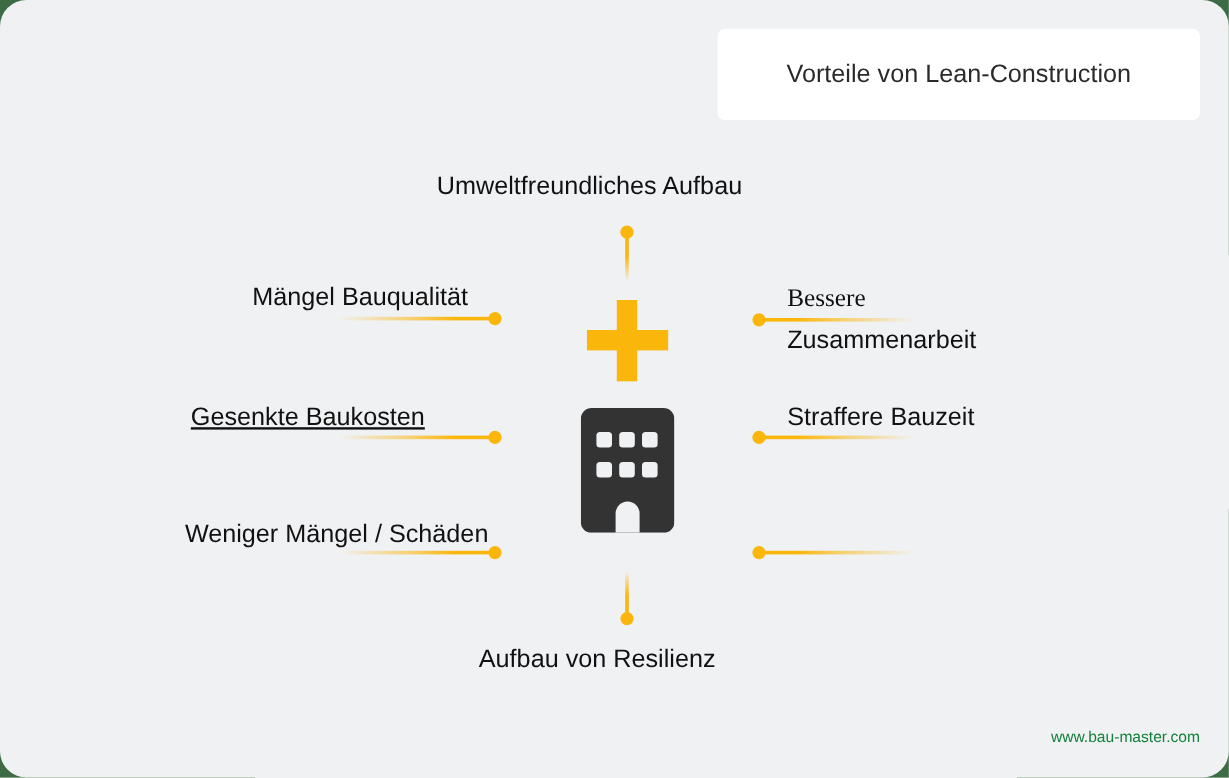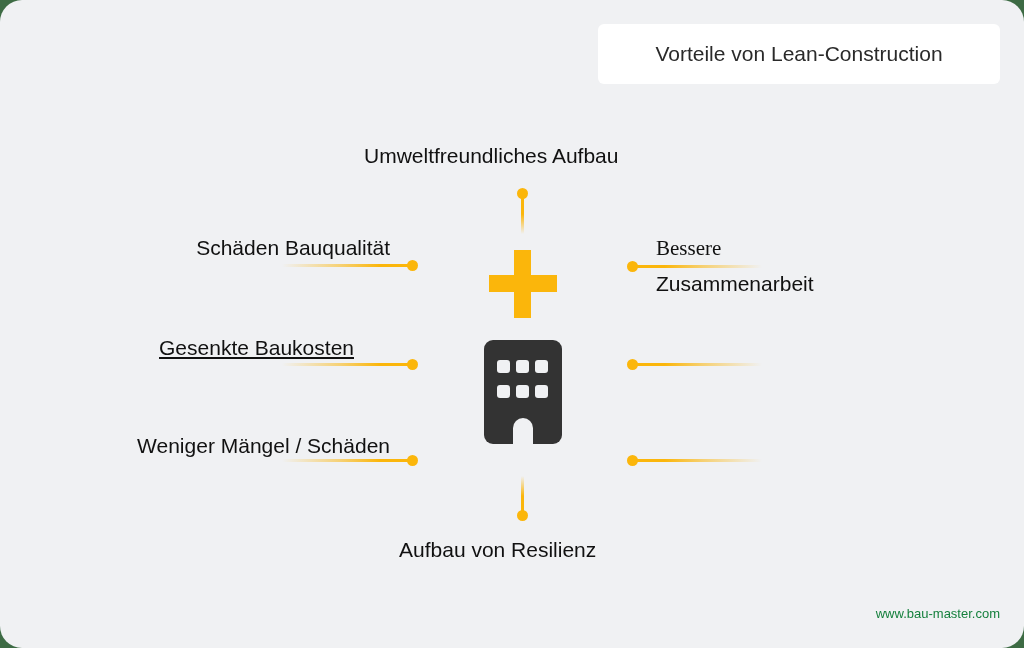--- a/index.html
+++ b/index.html
@@ -1,19 +1,19 @@
 <!DOCTYPE html>
 <html><head>
 <meta charset="utf-8">
 <style>
   html, body { margin:0; padding:0; }
   body { width:1024px; height:648px; background:#3d6b44; position:relative; overflow:hidden;
          font-family:"Liberation Sans", sans-serif; }
   .card { position:absolute; left:0; top:0; width:1024px; height:648px; background:#f0f1f3; border-radius:22px; }
-  .title-box { position:absolute; left:598px; top:24px; width:402px; height:60px; background:#ffffff; border-radius:6px;
+  .title-box { position:absolute; left:598px; top:24px; width:402px; height:76px; background:#ffffff; border-radius:6px;
                display:flex; align-items:center; justify-content:center; font-size:21px; color:#2a2a2a; }
   .lbl { position:absolute; font-size:21px; color:#111; white-space:nowrap; line-height:36px; }
   .lbl.right { text-align:right; }
   .line-h { position:absolute; height:3px; }
   .line-l { background:linear-gradient(to right, rgba(251,182,11,0) 0%, rgba(251,182,11,0.55) 45%, #fbb60b 75%, #fbb60b 100%); }
   .line-r { background:linear-gradient(to left, rgba(251,182,11,0) 0%, rgba(251,182,11,0.55) 45%, #fbb60b 75%, #fbb60b 100%); }
   .line-v { position:absolute; width:3px; }
   .line-vt { background:linear-gradient(to bottom, #fbb60b 0%, #fbb60b 50%, rgba(251,182,11,0) 100%); }
   .line-vb { background:linear-gradient(to top, #fbb60b 0%, #fbb60b 50%, rgba(251,182,11,0) 100%); }
   .dot { position:absolute; width:11px; height:11px; border-radius:50%; background:#fbb60b; }
@@ -40,37 +40,38 @@
     <rect x="0" y="0" width="78" height="104" rx="9" fill="#333333"></rect>
     <rect x="13" y="20" width="13" height="13" rx="3" fill="#f0f1f3"></rect>
     <rect x="32" y="20" width="13" height="13" rx="3" fill="#f0f1f3"></rect>
     <rect x="51" y="20" width="13" height="13" rx="3" fill="#f0f1f3"></rect>
     <rect x="13" y="45" width="13" height="13" rx="3" fill="#f0f1f3"></rect>
     <rect x="32" y="45" width="13" height="13" rx="3" fill="#f0f1f3"></rect>
     <rect x="51" y="45" width="13" height="13" rx="3" fill="#f0f1f3"></rect>
     <path d="M29 104 V88 a10 10 0 0 1 20 0 V104 Z" fill="#f0f1f3"></path>
   </svg>
 
-  <div class="lbl right" style="right:634px; top:230px;">Schäden Bauqualität</div>
+  <div class="lbl right" style="right:634px; top:230px;">Mängel Bauqualität</div>
   <div class="line-h line-l" style="left:282px; top:264px; width:130px;"></div>
   <div class="dot" style="left:407px; top:260px;"></div>
 
   <div class="lbl right" style="right:670px; top:330px;text-decoration:underline;">Gesenkte Baukosten</div>
   <div class="line-h line-l" style="left:282px; top:363px; width:130px;"></div>
   <div class="dot" style="left:407px; top:359px;"></div>
 
-  <div class="lbl right" style="right:634px; top:428px;">Weniger Mängel / Schäden</div>
+  <div class="lbl right" style="right:617px; top:428px;">Weniger Mängel / Schäden</div>
   <div class="line-h line-l" style="left:282px; top:459px; width:130px;"></div>
   <div class="dot" style="left:407px; top:455px;"></div>
 
   <div class="lbl" style="left:656px; top:230px;font-family:Liberation Serif, serif;">Bessere</div>
   <div class="lbl" style="left:656px; top:266px;">Zusammenarbeit</div>
   <div class="dot" style="left:627px; top:261px;"></div>
   <div class="line-h line-r" style="left:632px; top:265px; width:130px;"></div>
 
+  <div class="lbl" style="left:656px; top:330px;">Straffere Bauzeit</div>
   <div class="dot" style="left:627px; top:359px;"></div>
   <div class="line-h line-r" style="left:632px; top:363px; width:130px;"></div>
 
   <div class="dot" style="left:627px; top:455px;"></div>
   <div class="line-h line-r" style="left:632px; top:459px; width:130px;"></div>
 
   <div class="line-v line-vb" style="left:521px; top:476px; height:40px;"></div>
   <div class="dot" style="left:517px; top:510px;"></div>
   <div class="lbl" style="left:399px; top:532px;">Aufbau von Resilienz</div>
 

